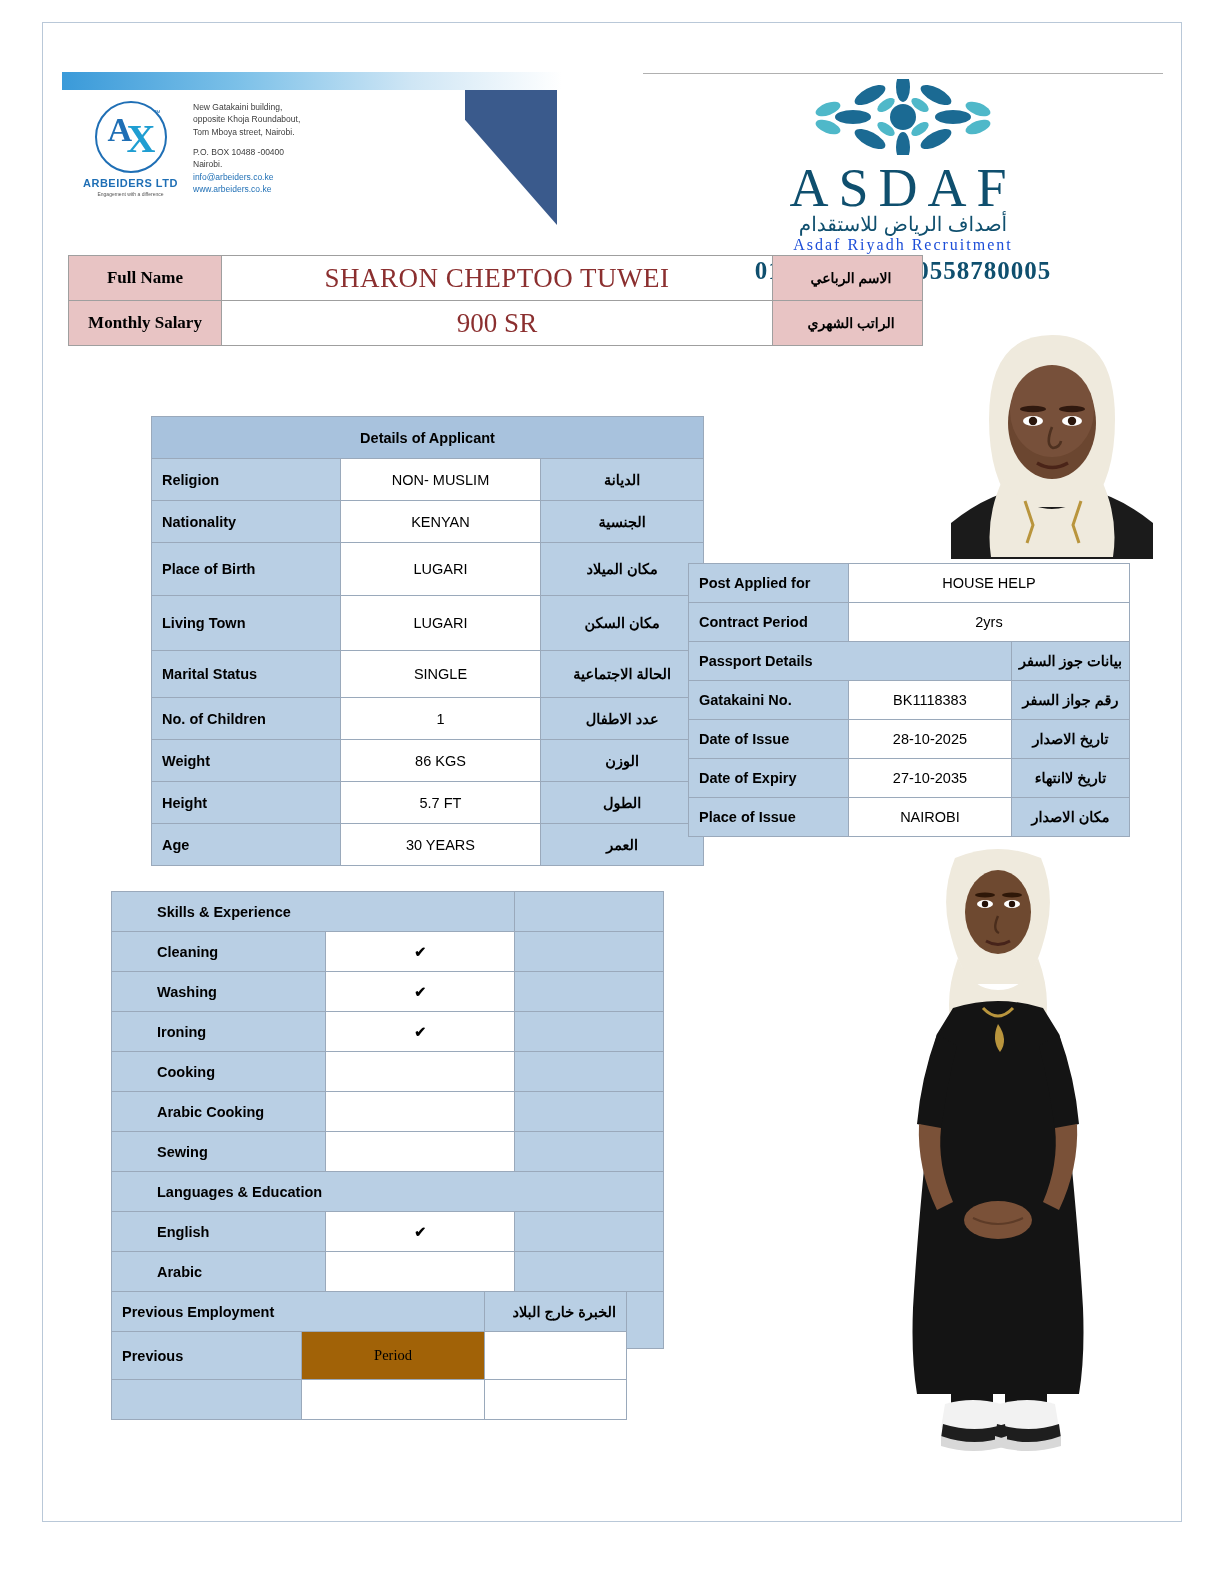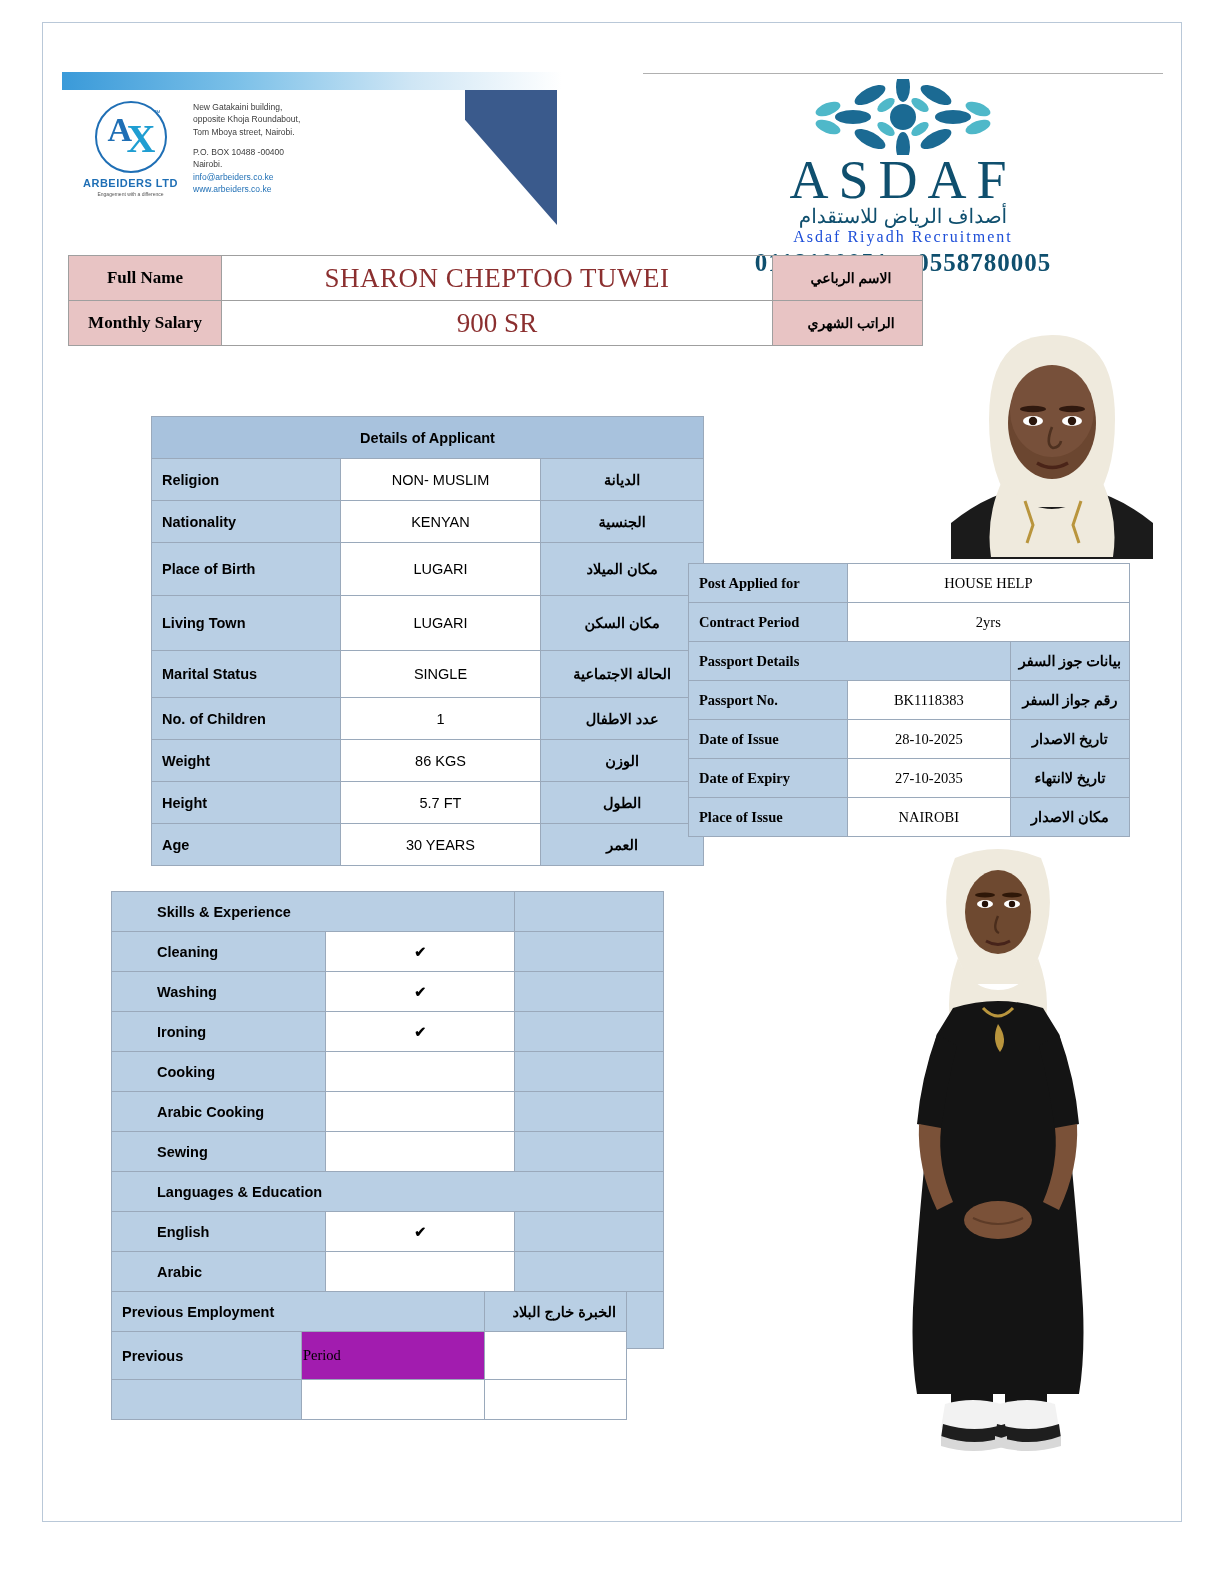--- a/index.html
+++ b/index.html
@@ -137,21 +137,21 @@
     margin: 14px auto 0 auto;
     position: relative;
   }
   .asdaf-main {
     font-family: "Liberation Serif", serif;
     font-size: 54px;
     letter-spacing: 10px;
     color: #0f4f6e;
     line-height: 0.95;
     font-weight: normal;
-    margin-top: 0;
+    margin-top: 8px;
   }
   .asdaf-ar {
     font-size: 20px;
     color: #0f4f6e;
     letter-spacing: 2px;
     margin-top: -2px;
   }
   .asdaf-en {
     font-family: "Liberation Serif", serif;
     font-size: 16px;
@@ -276,21 +276,21 @@
     font-size: 17px;
     background: #fff;
     font-weight: bold;
   }
 
   
   #details { left: 68px; top: 393px; width: 553px; margin-left: 40px; }
   #details td { height: 33px; }
 
   
-  #post { left: 645px; top: 540px; width: 442px; font-family: Liberation Serif, serif; }
+  #post { left: 645px; top: 540px; width: 442px; }
   #post td { height: 30px; }
   #post .lbl { width: 178px; }
   #post .val { width: 190px; }
   #post .ar { width: 140px; }
 
   
   #skills { left: 68px; top: 868px; width: 553px; }
   #skills td { height: 31px; }
   #skills .lbl { width: 178px; padding-left: 45px; }
   #skills .val { width: 198px; }
@@ -314,22 +314,22 @@
     font-weight: bold;
   }
   .emp-cell-label {
     background: #b9cfe4;
     font-weight: bold;
     padding-left: 10px;
     font-size: 15px;
     width: 178px;
   }
   .emp-period {
-    background: #a21caf;
-    text-align: left;
+    background: #a16207;
+    text-align: center;
     font-family: "Liberation Serif", serif;
     font-size: 17px;
     width: 180px;
   }
   .emp-blank { background: #fff; }
   .emp-row-empty td { background: #b9cfe4; height: 44px; }
   .emp-row-empty td.white { background: #fff; }
 </style>
 </head>
 <body>
@@ -502,21 +502,21 @@
     </tr>
     <tr>
       <td class="lbl">Contract Period</td>
       <td class="val" colspan="2">2yrs</td>
     </tr>
     <tr>
       <td class="lbl" colspan="2">Passport Details</td>
       <td class="ar">بيانات جوز السفر</td>
     </tr>
     <tr>
-      <td class="lbl">Passport No.</td>
+      <td class="lbl">Gatakaini No.</td>
       <td class="val">BK1118383</td>
       <td class="ar">رقم جواز السفر</td>
     </tr>
     <tr>
       <td class="lbl">Date of Issue</td>
       <td class="val">28-10-2025</td>
       <td class="ar">تاريخ الاصدار</td>
     </tr>
     <tr>
       <td class="lbl">Date of Expiry</td>

